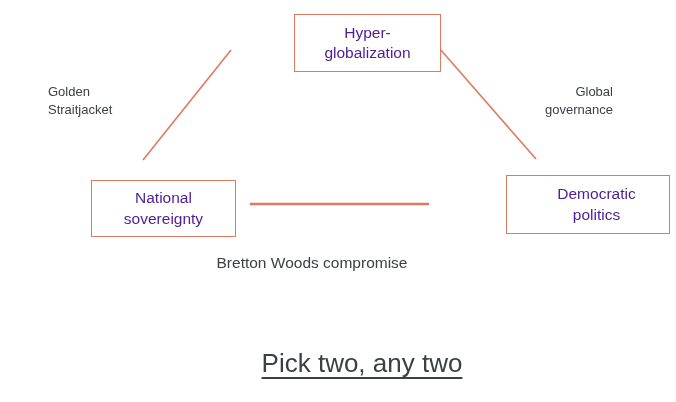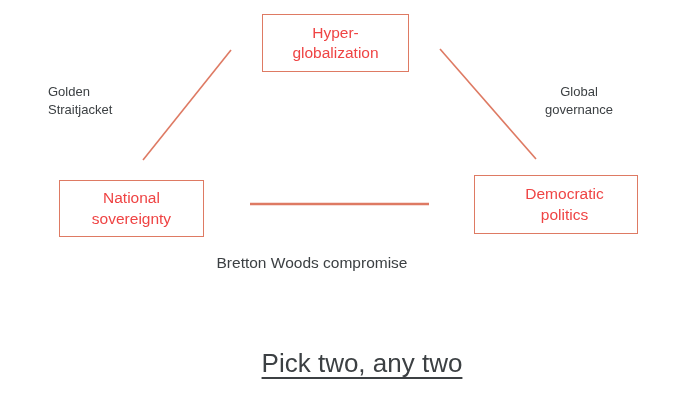--- a/index.html
+++ b/index.html
@@ -31,22 +31,23 @@
     position: absolute;
     box-sizing: border-box;
     border: 1.6px solid #de7a63;
     background: #ffffff;
     display: flex;
     align-items: center;
     justify-content: center;
     text-align: center;
     font-size: 15.5px;
     line-height: 1.32;
-    color: #ef4444;
+    color: #4c1d95;
     white-space: pre-line;
+    margin-left: 32px;
   }
   #node-hyper {
     left: 262px;
     top: 14px;
     width: 147px;
     height: 58px;
   }
   #node-sovereignty {
     left: 59px;
     top: 180px;
@@ -68,21 +69,21 @@
     white-space: pre-line;
   }
   #label-golden {
     left: 48px;
     top: 83px;
     text-align: left;
   }
   #label-governance {
     left: 545px;
     top: 83px;
-    text-align: center;
+    text-align: right;
   }
   #label-bretton {
     position: absolute;
     left: 0;
     top: 254px;
     width: 624px;
     text-align: center;
     font-size: 15.5px;
     color: #3c4043;
   }

